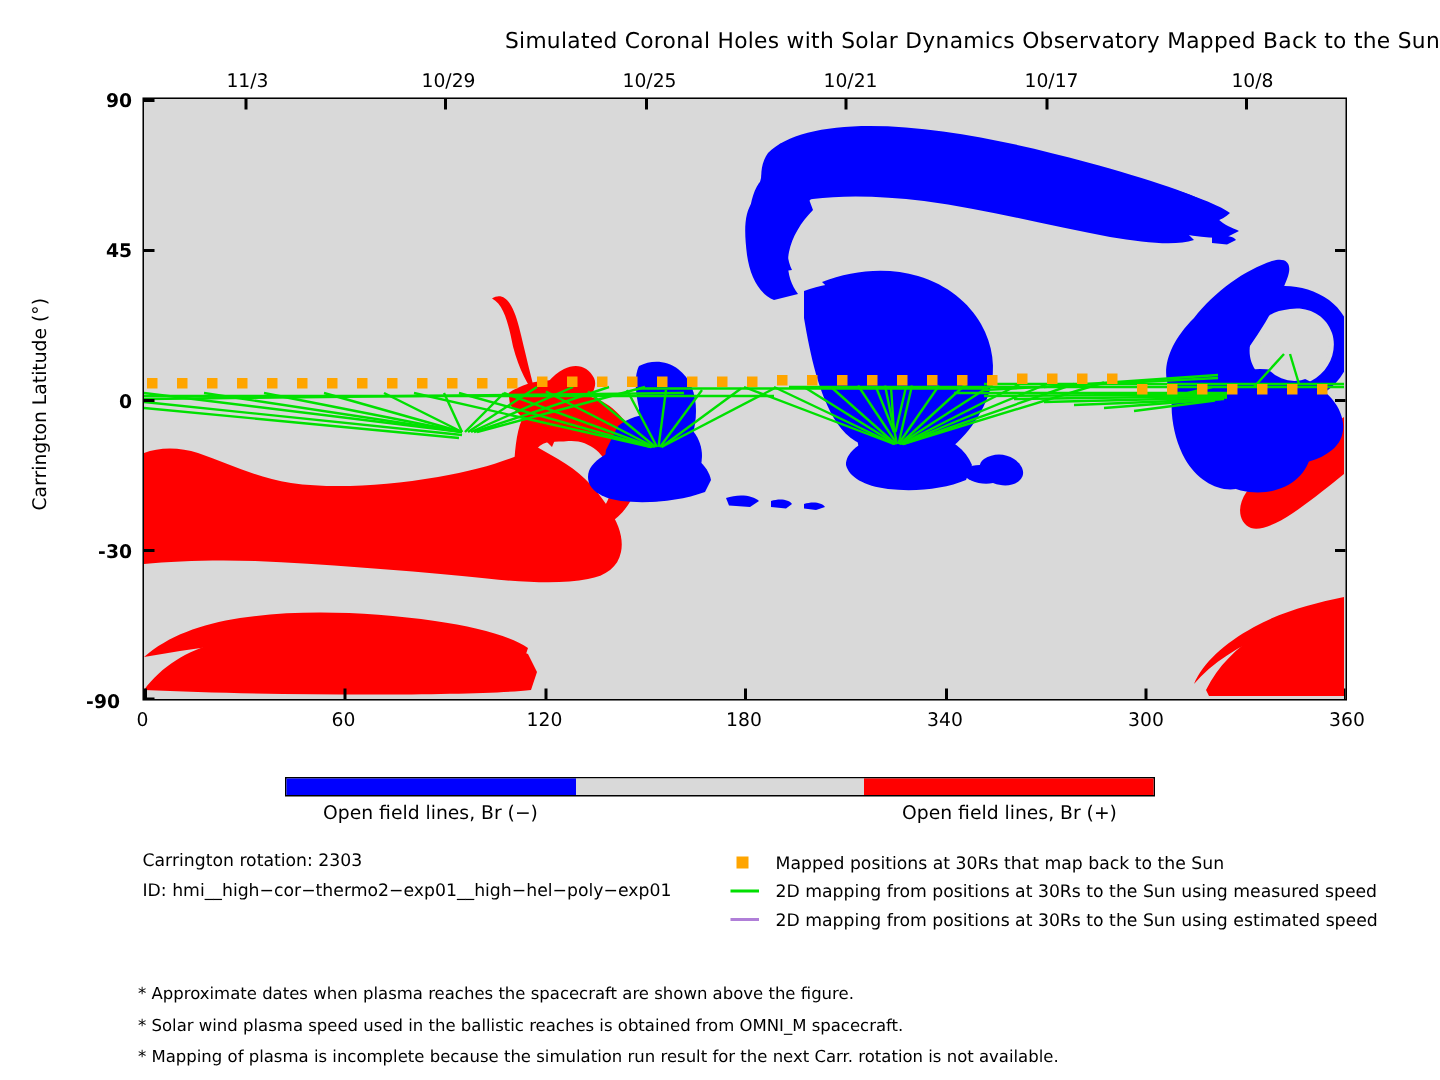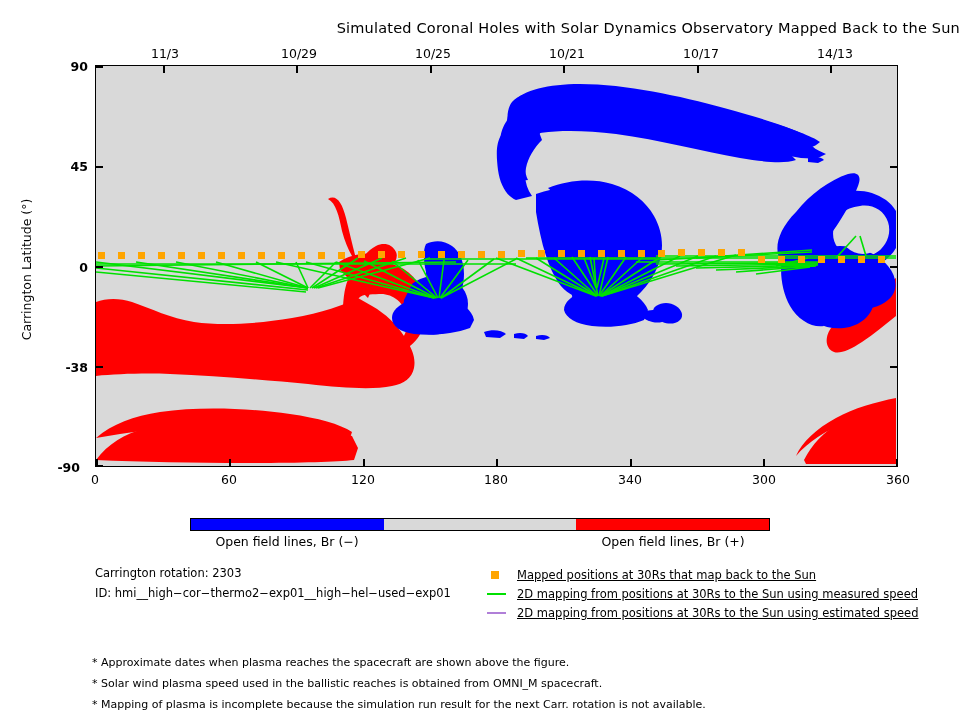--- a/index.html
+++ b/index.html
@@ -50,44 +50,44 @@
   
   .meta{position:absolute;left:95px;top:563px;font-size:11.5px;line-height:20px;}
   .meta div{white-space:nowrap;}
 
   
   .leg{position:absolute;left:487px;top:565px;font-size:11.5px;}
   .leg-row{display:flex;align-items:center;height:19px;}
   .leg-sym{width:22px;height:14px;position:relative;margin-right:8px;flex:0 0 22px;}
   .sw-sq{position:absolute;left:4px;top:3px;width:8px;height:8px;}
   .sw-ln{position:absolute;left:0px;top:6px;width:19px;height:2.5px;}
-  .leg-txt{white-space:nowrap;text-decoration:underline;}
+  .leg-txt{white-space:nowrap;}
 
   
   .notes{position:absolute;left:92px;top:652px;font-size:11px;line-height:21px;}
   .notes div{white-space:nowrap;}
 </style>
 </head>
 <body>
 
 <div id="root">
 
   <div class="title">Simulated Coronal Holes with Solar Dynamics Observatory Mapped Back to the Sun</div>
 
   <div class="tlab" style="left:165px">11/3</div>
   <div class="tlab" style="left:299px">10/29</div>
   <div class="tlab" style="left:433px">10/25</div>
   <div class="tlab" style="left:567px">10/21</div>
   <div class="tlab" style="left:701px">10/17</div>
-  <div class="tlab" style="left:835px">14/13</div>
+  <div class="tlab" style="left:835px">10/8</div>
 
   <div class="ylab" style="left:48px;top:59px">90</div>
   <div class="ylab" style="left:48px;top:159px">45</div>
   <div class="ylab" style="left:48px;top:260px">0</div>
-  <div class="ylab" style="left:48px;top:360px">-38</div>
+  <div class="ylab" style="left:48px;top:360px">-30</div>
   <div class="ylab" style="left:40px;top:460px">-90</div>
 
   <div class="ytitle">Carrington Latitude (°)</div>
 
   <div class="xlab" style="left:95px">0</div>
   <div class="xlab" style="left:229px">60</div>
   <div class="xlab" style="left:363px">120</div>
   <div class="xlab" style="left:496px">180</div>
   <div class="xlab" style="left:630px">340</div>
   <div class="xlab" style="left:764px">300</div>
@@ -395,21 +395,21 @@
     <div class="cbar-seg" style="width:33.2%;background:#d9d9d9"></div>
     <div class="cbar-seg" style="width:33.4%;background:#ff0000"></div>
   </div>
   <div class="cbar-labels">
     <div class="cbar-lab" style="left:137px">Open field lines, Br (−)</div>
     <div class="cbar-lab" style="left:523px">Open field lines, Br (+)</div>
   </div>
 
   <div class="meta">
     <div>Carrington rotation: 2303</div>
-    <div>ID: hmi__high−cor−thermo2−exp01__high−hel−used−exp01</div>
+    <div>ID: hmi__high−cor−thermo2−exp01__high−hel−poly−exp01</div>
   </div>
 
   <div class="leg">
     <div class="leg-row">
       <span class="leg-sym">
           <span class="sw-sq" style="background:#ffa500"></span>
         </span>
       <span class="leg-txt">Mapped positions at 30Rs that map back to the Sun</span>
     </div>
     <div class="leg-row">

